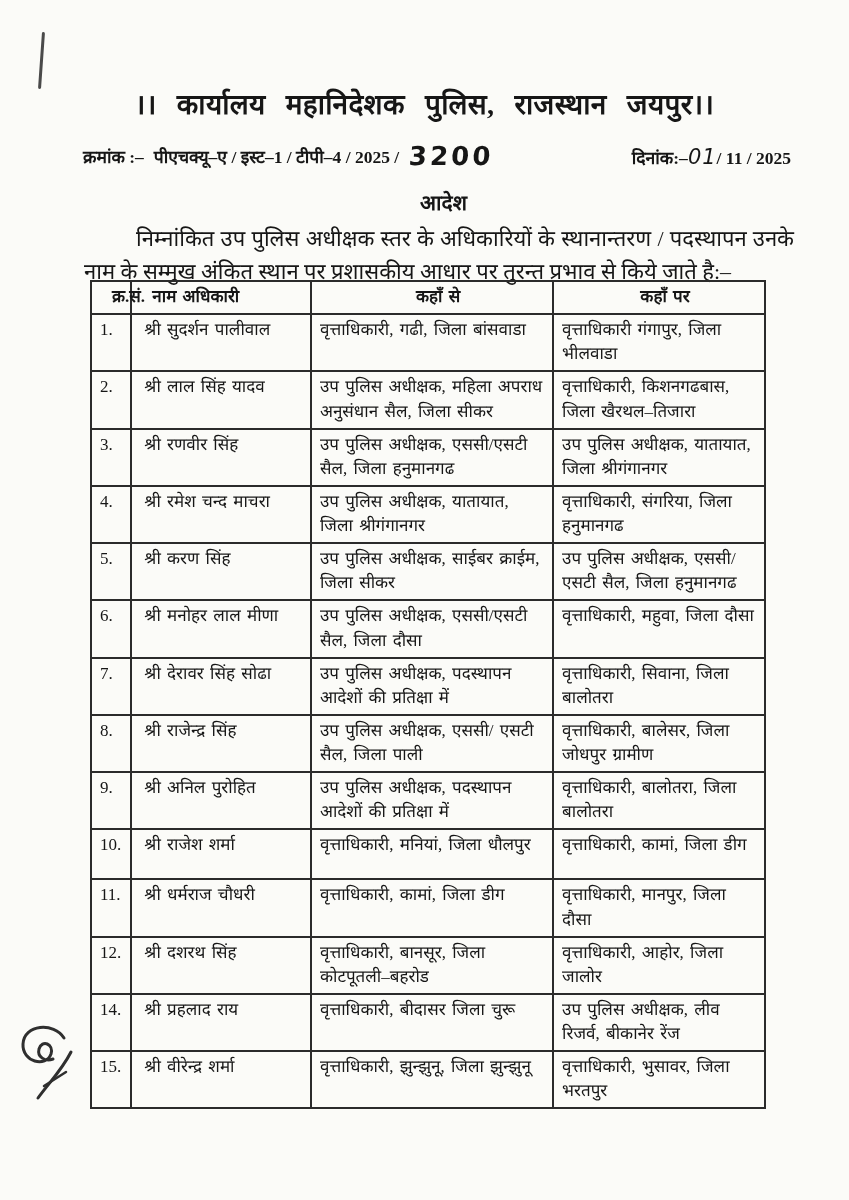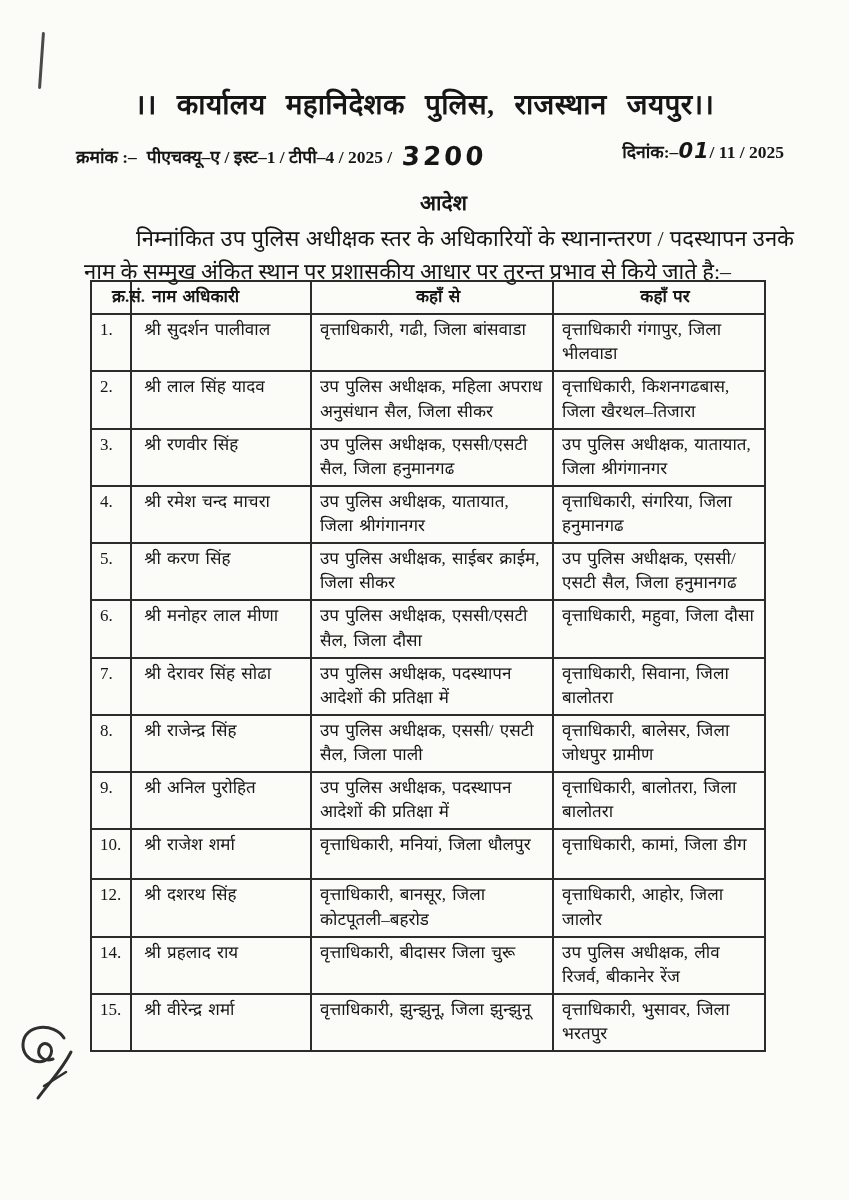--- a/index.html
+++ b/index.html
@@ -37,41 +37,41 @@
     text-align: center;
     font-size: 28px;
     font-weight: bold;
     word-spacing: 13px;
     letter-spacing: 0.3px;
     white-space: nowrap;
   }
   .ref-line {
     position: absolute;
     top: 139px;
-    left: 76px;
+    left: 83px;
     width: 708px;
     display: flex;
-    align-items: flex-start;
+    align-items: flex-end;
     font-size: 17.5px;
     font-weight: bold;
   }
   .ref-left { display: flex; align-items: baseline; gap: 10px; }
   .ref-right { display: flex; align-items: baseline; gap: 0; margin-left: auto; }
   .handwritten-num {
     font-family: "DejaVu Sans", sans-serif;
     font-weight: bold;
     font-size: 26px;
     letter-spacing: 3px;
     transform: skewX(-4deg);
     position: relative;
     top: 2px;
   }
   .handwritten-day {
     font-family: "DejaVu Sans", sans-serif;
-    font-weight: bold;
+    font-weight: normal;
     font-style: italic;
     font-size: 21px;
     letter-spacing: 1px;
   }
   .order-heading {
     position: absolute;
     top: 188px;
     left: 0;
     width: 100%;
     text-align: center;
@@ -222,20 +222,26 @@
           <td class="col-from">उप पुलिस अधीक्षक, पदस्थापन आदेशों की प्रतिक्षा में</td>
           <td class="col-to">वृत्ताधिकारी, बालोतरा, जिला बालोतरा</td>
         </tr>
         <tr>
           <td class="col-sno">10.</td>
           <td class="col-name">श्री राजेश शर्मा</td>
           <td class="col-from">वृत्ताधिकारी, मनियां, जिला धौलपुर</td>
           <td class="col-to">वृत्ताधिकारी, कामां, जिला डीग</td>
         </tr>
         <tr>
+          <td class="col-sno">11.</td>
+          <td class="col-name">श्री धर्मराज चौधरी</td>
+          <td class="col-from">वृत्ताधिकारी, कामां, जिला डीग</td>
+          <td class="col-to">वृत्ताधिकारी, मानपुर, जिला दौसा</td>
+        </tr>
+        <tr>
           <td class="col-sno">12.</td>
           <td class="col-name">श्री दशरथ सिंह</td>
           <td class="col-from">वृत्ताधिकारी, बानसूर, जिला कोटपूतली–बहरोड</td>
           <td class="col-to">वृत्ताधिकारी, आहोर, जिला जालोर</td>
         </tr>
         <tr>
           <td class="col-sno">14.</td>
           <td class="col-name">श्री प्रहलाद राय</td>
           <td class="col-from">वृत्ताधिकारी, बीदासर जिला चुरू</td>
           <td class="col-to">उप पुलिस अधीक्षक, लीव रिजर्व, बीकानेर रेंज</td>

